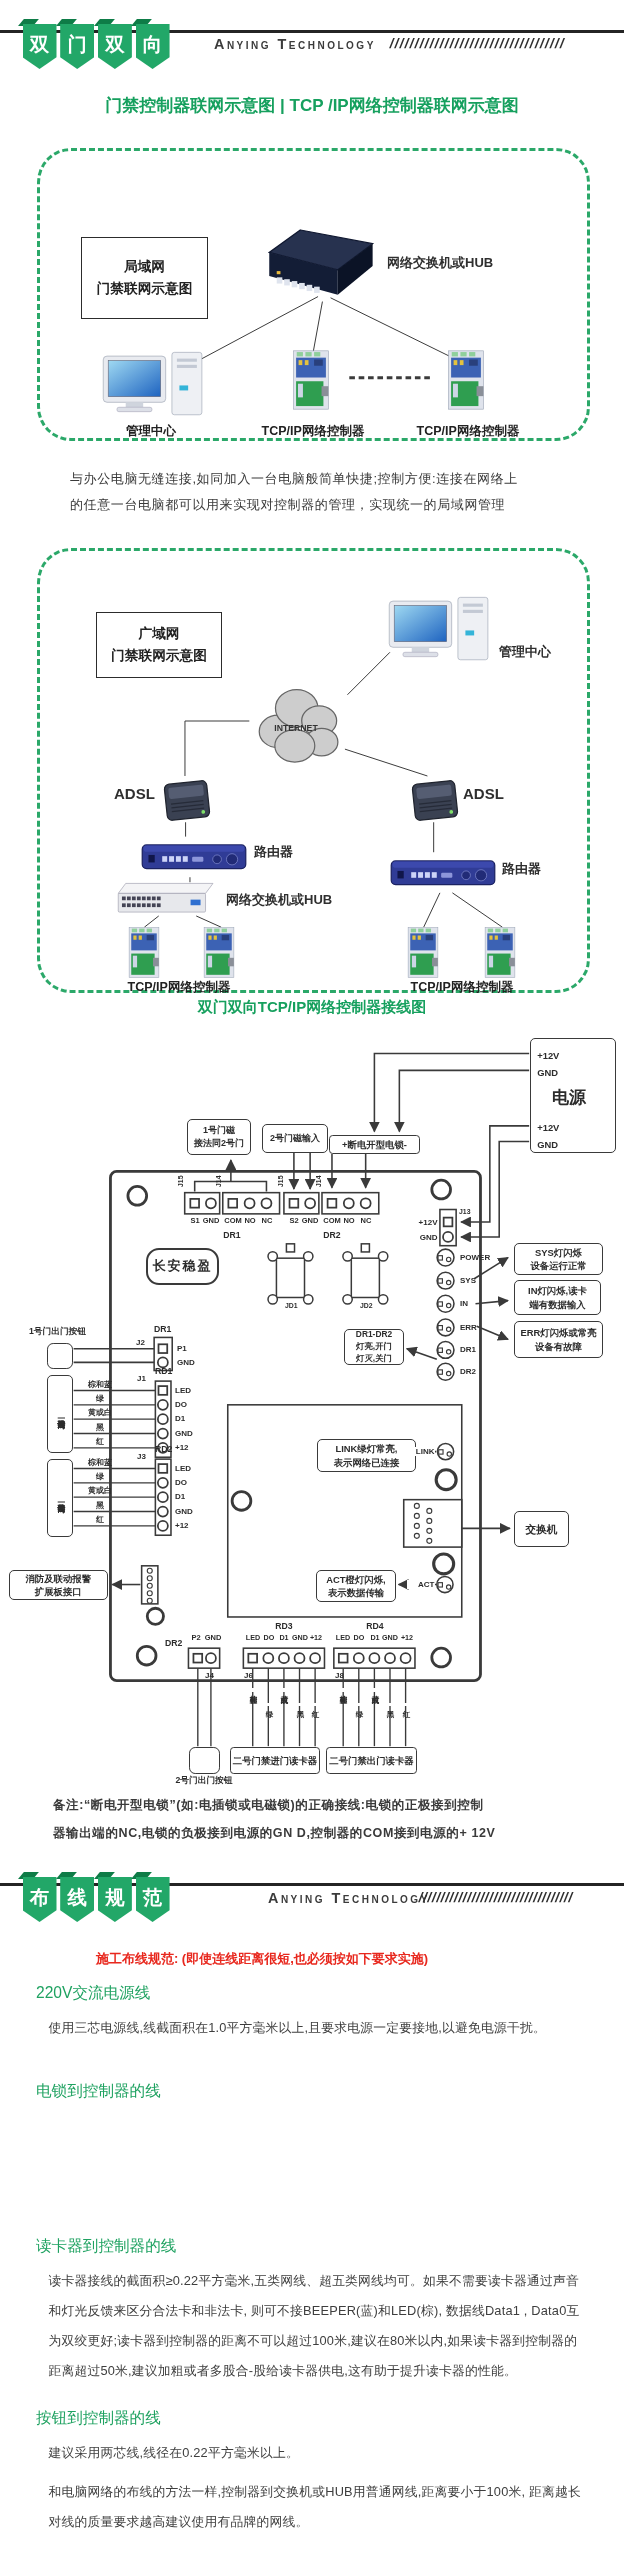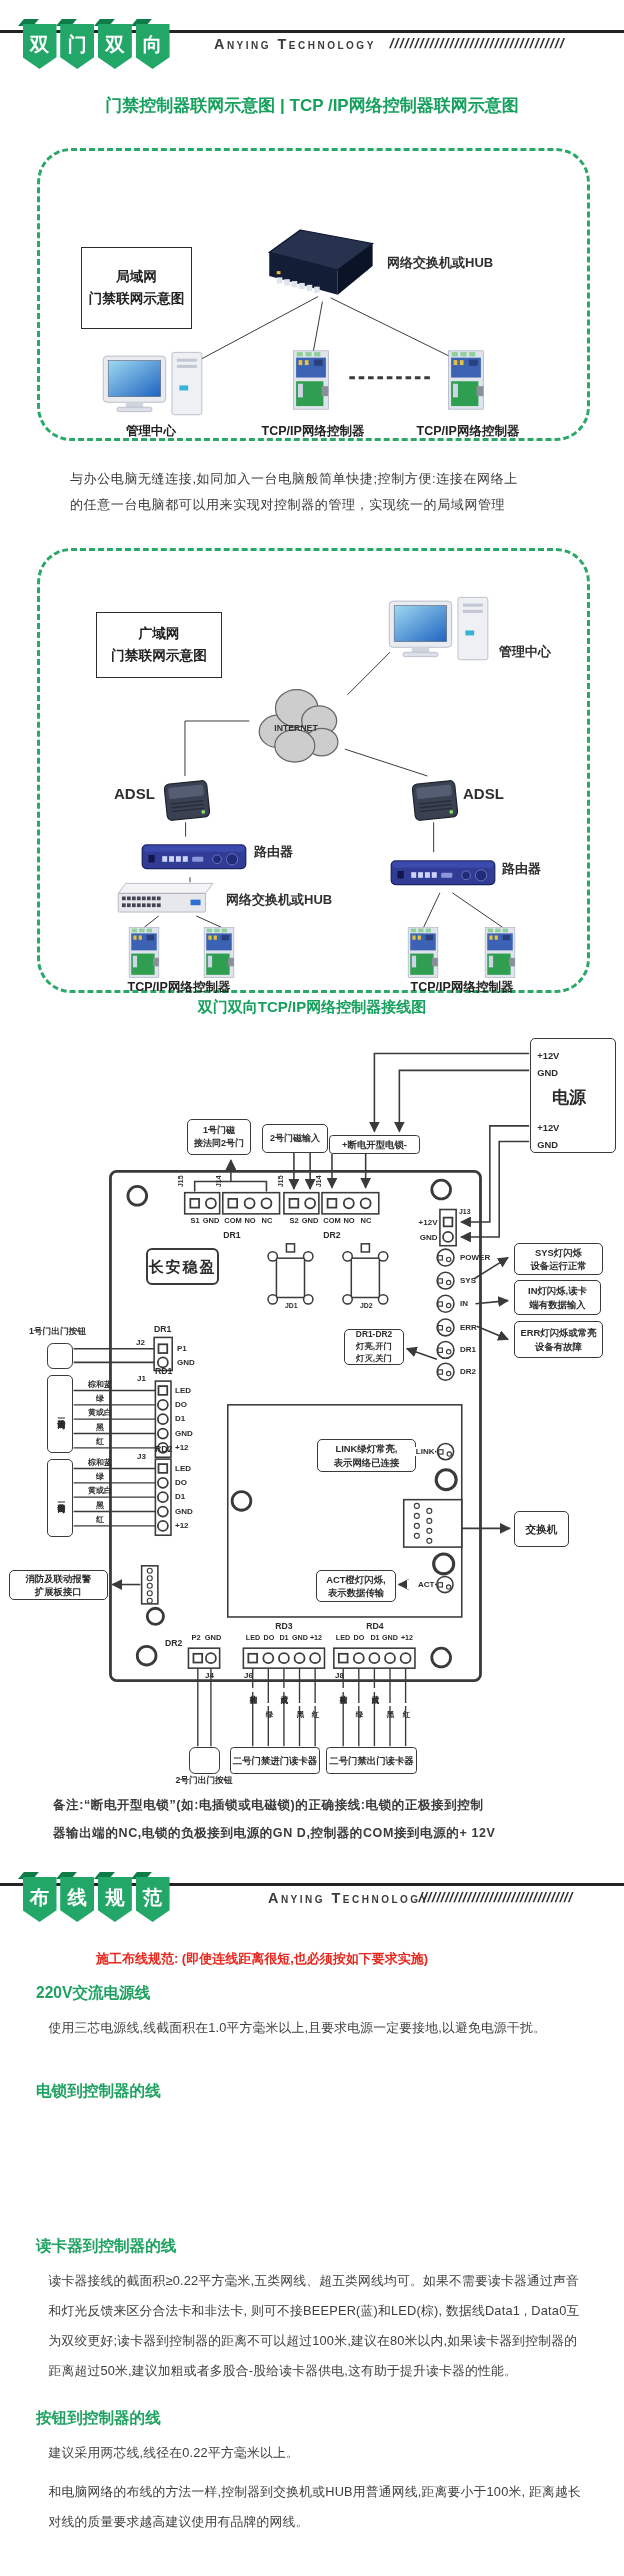--- a/index.html
+++ b/index.html
@@ -21,21 +21,21 @@
   .para{position:absolute;font-size:13px;color:#3a3a3a;letter-spacing:0.6px;white-space:nowrap}
   .wbox{position:absolute;border:1.6px solid #3a3a3a;border-radius:5px;background:#fff;display:flex;flex-direction:column;align-items:center;justify-content:center;text-align:center;font-weight:700;color:#2c2c2c;line-height:1.4;z-index:3}
   .lb{position:absolute;font-weight:700;color:#2c2c2c;white-space:nowrap;font-size:8px;z-index:3}
   .lbc{transform:translateX(-50%)}
   .rot{position:absolute;font-size:6.9px;font-weight:700;color:#2c2c2c;transform:rotate(-90deg);transform-origin:0 100%;z-index:3}
   .vlb{position:absolute;writing-mode:vertical-rl;text-orientation:upright;background:#fff;font-size:7.5px;font-weight:700;color:#2c2c2c;transform:translateX(-50%);padding:1.2px 0;letter-spacing:0.6px;z-index:3}
   .readerv{position:absolute;border:1.6px solid #3a3a3a;border-radius:5px;background:#fff;writing-mode:vertical-rl;text-orientation:upright;font-size:7.8px;font-weight:700;color:#2c2c2c;display:flex;align-items:center;justify-content:center;z-index:3}
   .note{position:absolute;left:53px;font-size:12.5px;font-weight:600;color:#3a3a3a;letter-spacing:0.6px;white-space:nowrap}
   .redline{position:absolute;width:524px;text-align:center;font-size:13px;font-weight:700;color:#e8281e}
   .sec{position:absolute;left:36px;width:553px}
-  .sec h2{font-size:15.6px;color:#1fa261;margin-bottom:8.7px;font-weight:700}
+  .sec h2{font-size:15.6px;color:#1fa261;margin-bottom:8.7px;font-weight:400}
   .sec p{font-size:12.8px;line-height:30px;color:#3e3e3e;padding-left:12.5px;letter-spacing:0.2px}
   svg{position:absolute;left:0;top:0}
   .icon{position:absolute}
 </style>
 </head>
 <body>
 
 <div class="hline" style="top:30px"></div>
 <div class="badges" style="left:22.5px;top:19px">
   <div class="badge">
@@ -58,21 +58,21 @@
 
 <div class="dashedbox" style="left:37px;top:148px;width:553px;height:293px">
   <svg width="553" height="293" viewBox="0 0 885 469">
     <g stroke="#3b3b3b" stroke-width="1.6">
       <line x1="445" y1="233" x2="230" y2="348"></line>
       <line x1="452" y1="241" x2="437" y2="323"></line>
       <line x1="465" y1="235" x2="685" y2="343"></line>
       <line x1="495" y1="363" x2="630" y2="363" stroke-width="5" stroke-dasharray="9 6"></line>
     </g>
   </svg>
-  <div class="capbox" style="left:41px;top:96px;width:111px;height:82px">
+  <div class="capbox" style="left:41px;top:86px;width:127px;height:82px">
     <span>局域网</span>
     <span>门禁联网示意图</span>
   </div>
   <svg class="icon" style="left:228px;top:74px" width="109" height="81" viewBox="0 0 175 130">
     <polygon points="52,8 168,30 112,72 2,44" fill="#27324f" stroke="#101830" stroke-width="2"></polygon>
     <polygon points="2,44 112,72 112,112 2,82" fill="#131d36"></polygon>
     <polygon points="112,72 168,30 168,66 112,112" fill="#0b1326"></polygon>
     <g fill="#dfe4ee">
       <rect x="14" y="84" width="9" height="10"></rect>
         <rect x="26" y="87" width="9" height="10"></rect>
@@ -597,21 +597,21 @@
   <div class="lb lbc" style="left:310px;top:192px;font-size:7.5px">GND</div>
   <div class="lb lbc" style="left:332px;top:192px;font-size:7.5px">COM</div>
   <div class="lb lbc" style="left:349px;top:192px;font-size:7.5px">NO</div>
   <div class="lb lbc" style="left:366px;top:192px;font-size:7.5px">NC</div>
   <div class="lb lbc" style="left:332px;top:206px;font-size:8.7px">DR2</div>
 
   <div class="lb" style="left:410px;top:194px;width:27.5px;text-align:right">+12V</div>
   <div class="lb" style="left:410px;top:209px;width:27.5px;text-align:right">GND</div>
   <div class="lb" style="left:459px;top:184px;font-size:6.9px">J13</div>
 
-  <div class="wbox" style="left:146px;top:224px;width:73px;height:37px;font-size:15px;letter-spacing:1.9px;border-width:2.5px;border-radius:6px">长安稳盈</div>
+  <div class="wbox" style="left:146px;top:224px;width:73px;height:37px;font-size:13px;letter-spacing:1.9px;border-width:2.5px;border-radius:13px">长安稳盈</div>
 
   <div class="lb" style="left:285px;top:278px;font-size:6.9px">JD1</div>
   <div class="lb" style="left:360px;top:278px;font-size:6.9px">JD2</div>
 
   <div class="lb" style="left:460px;top:229px">POWER</div>
   <div class="lb" style="left:460px;top:252px">SYS</div>
   <div class="lb" style="left:460px;top:275px">IN</div>
   <div class="lb" style="left:460px;top:299px">ERR</div>
   <div class="lb" style="left:460px;top:321px">DR1</div>
   <div class="lb" style="left:460px;top:343px">DR2</div>

